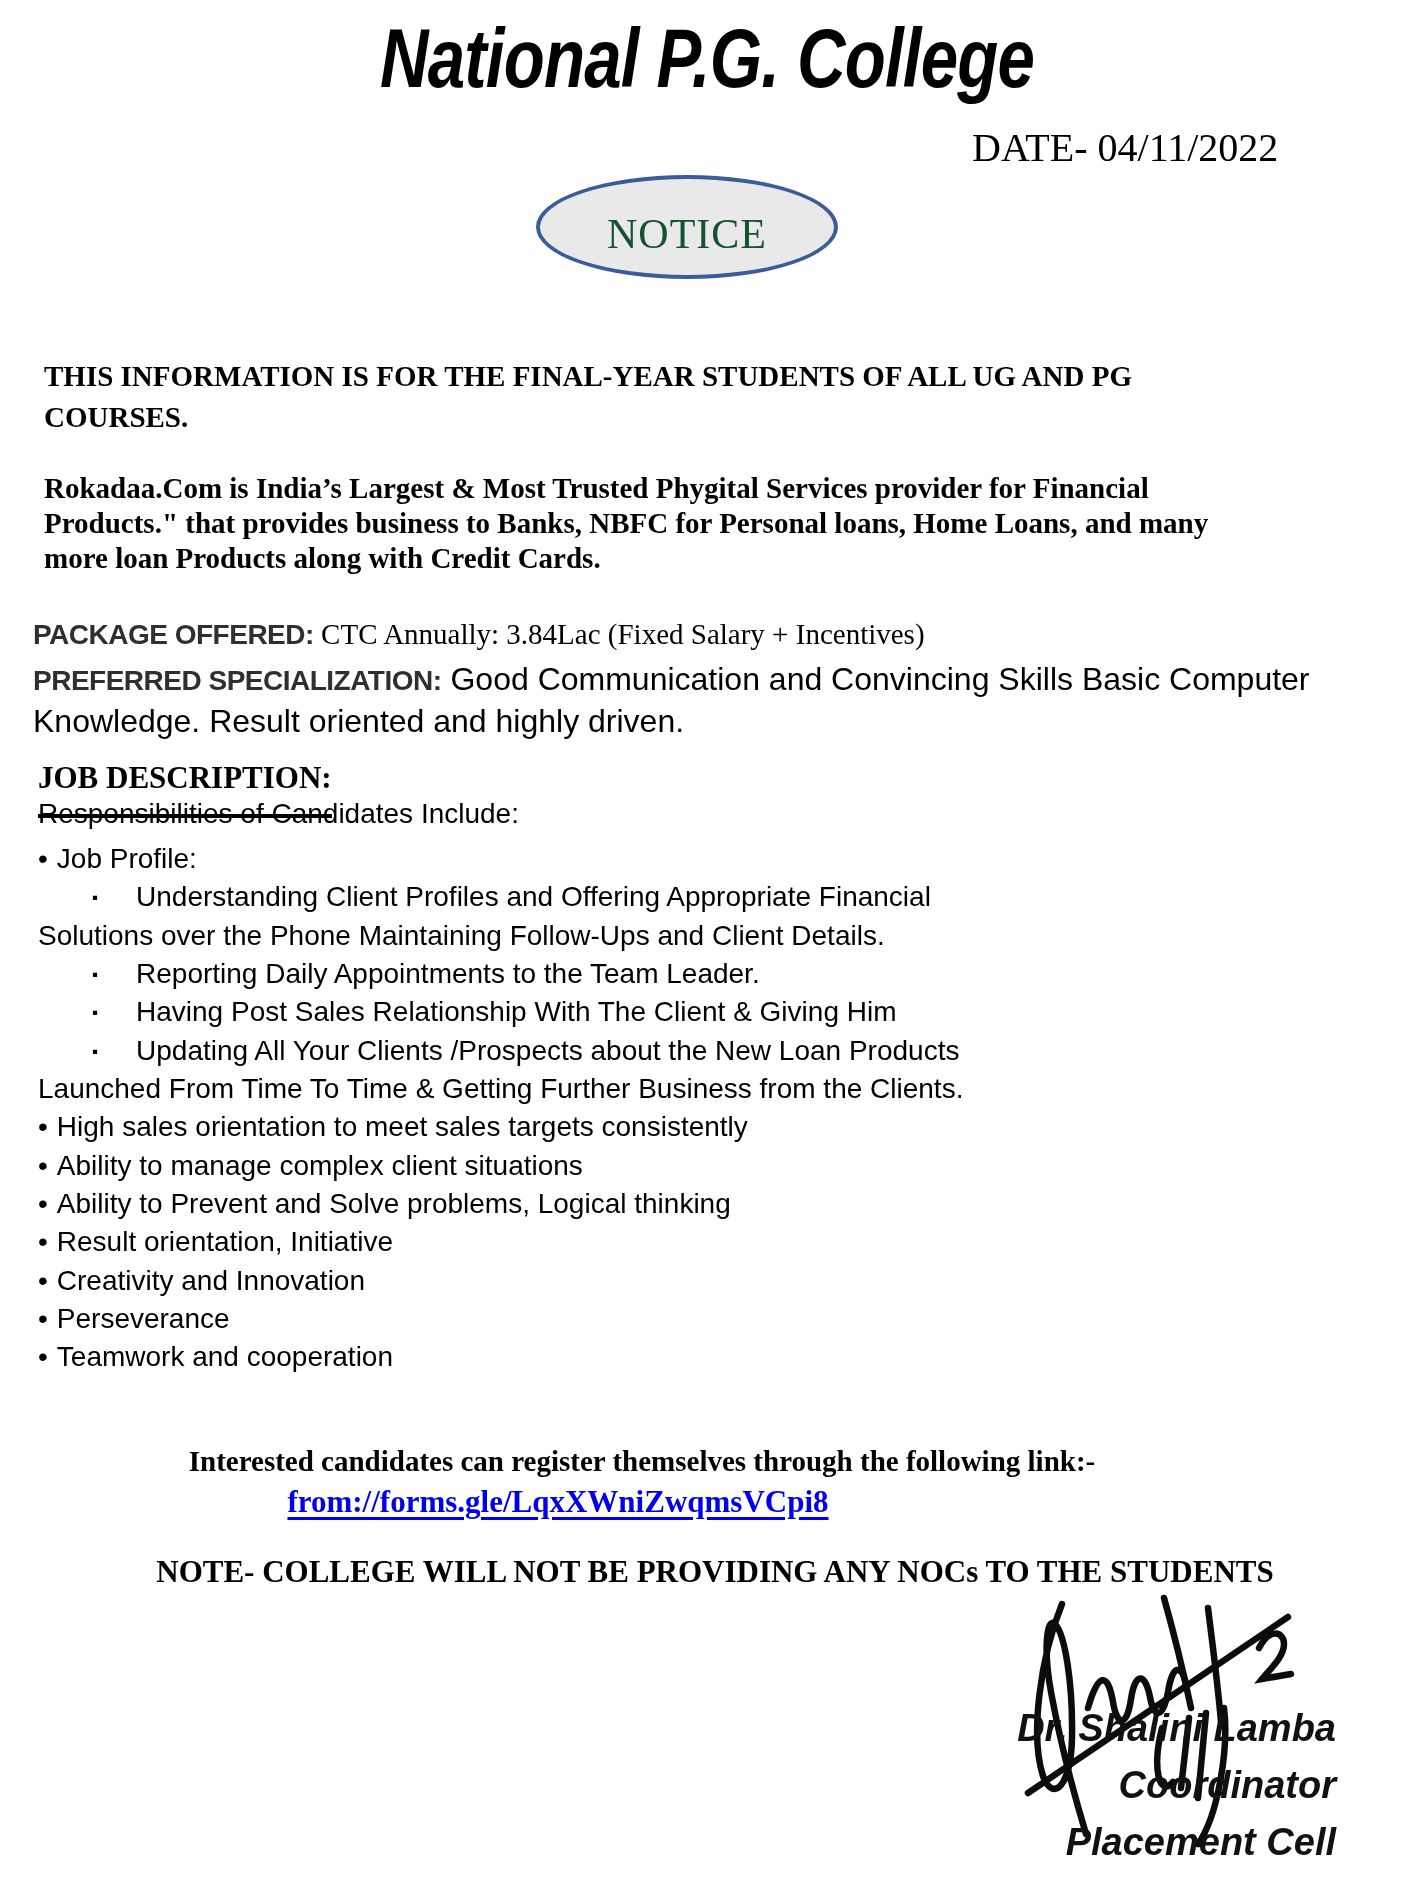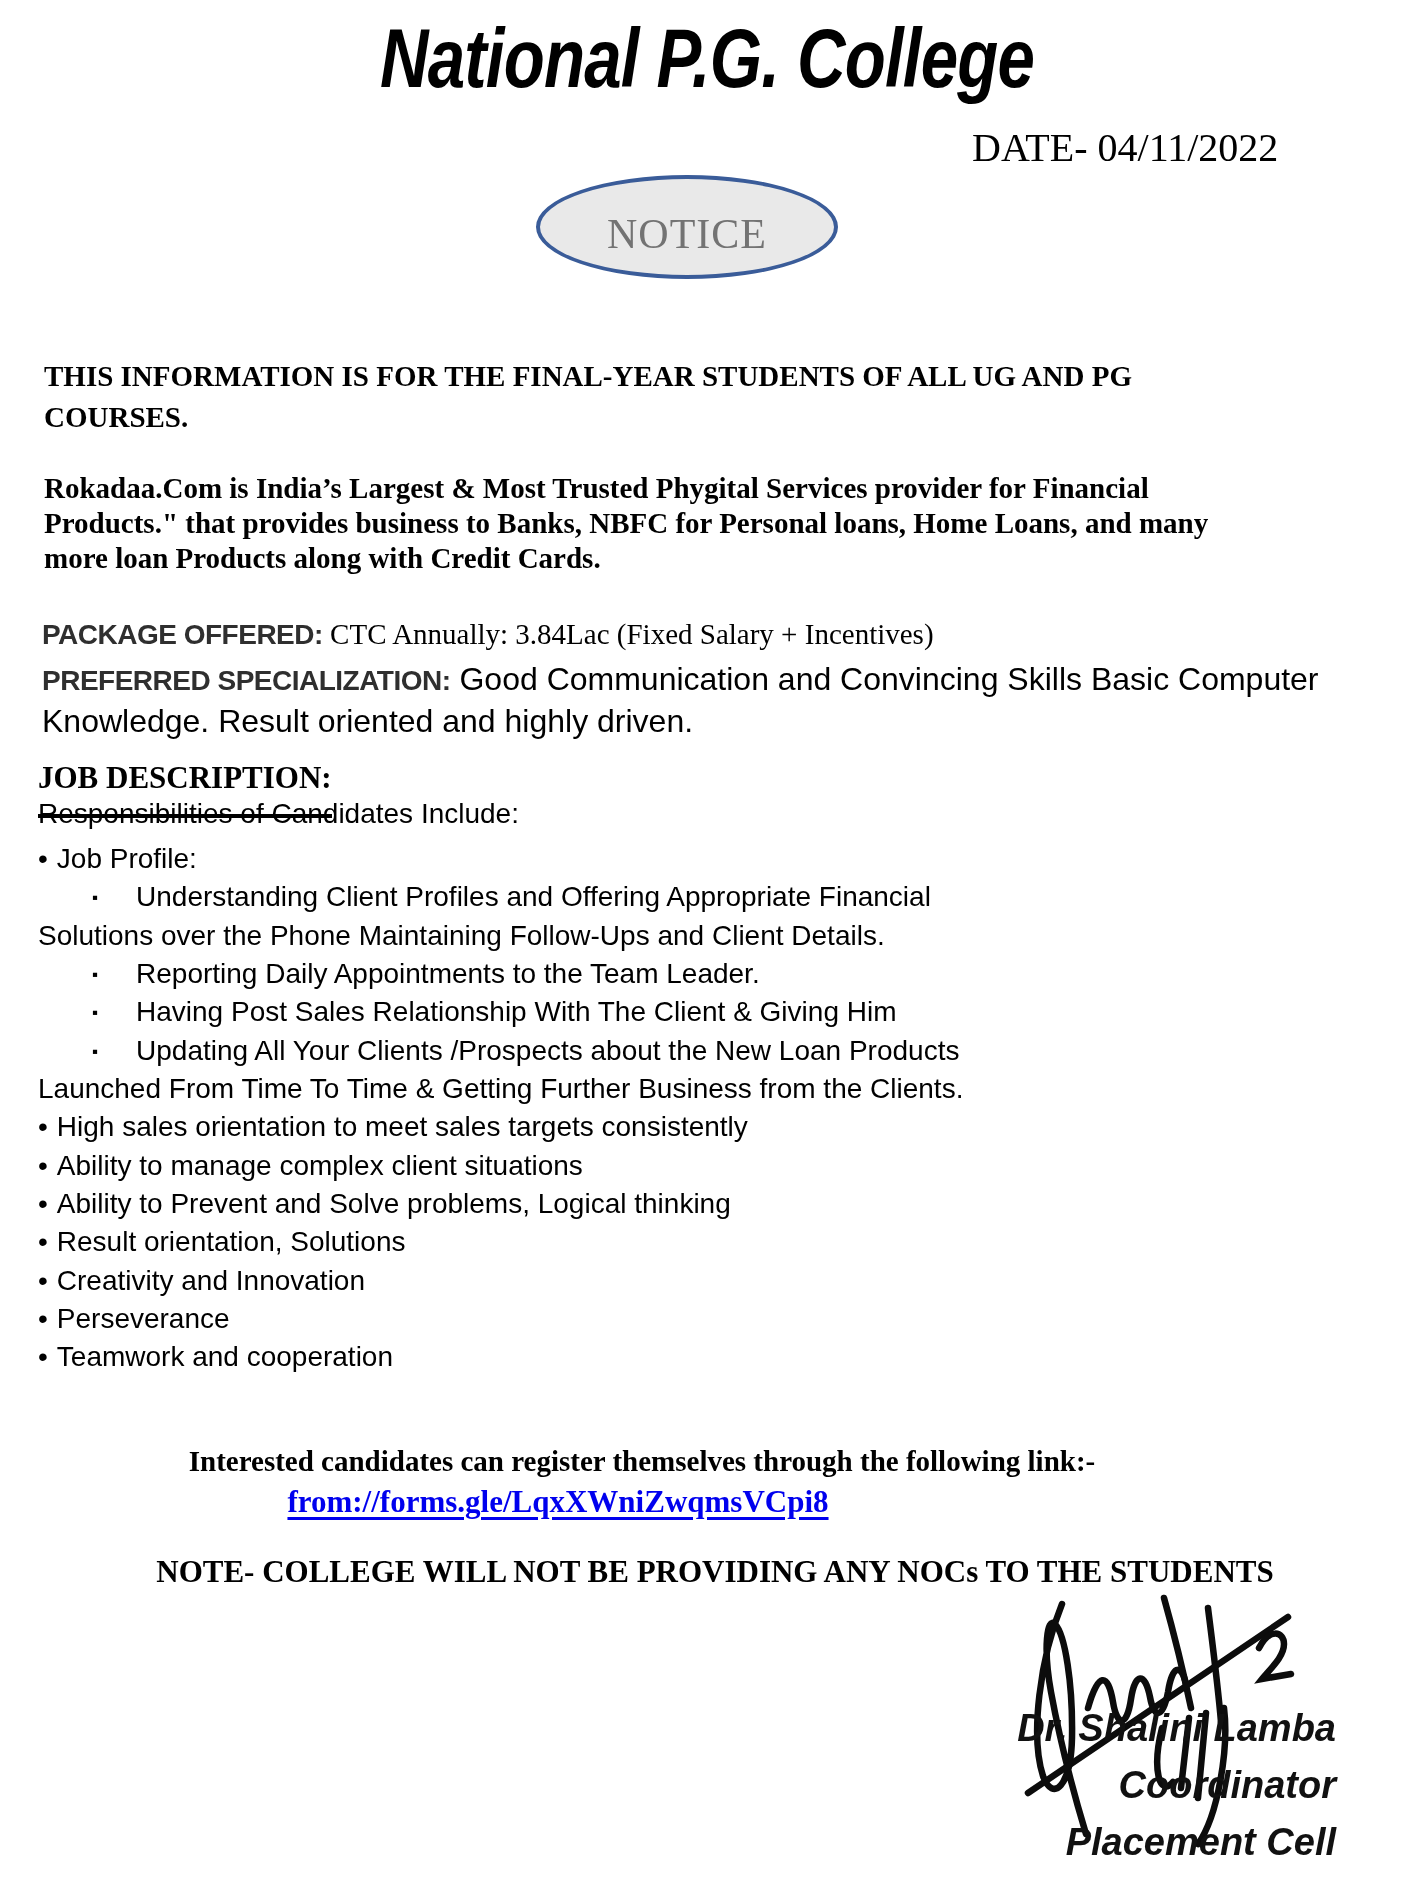--- a/index.html
+++ b/index.html
@@ -48,36 +48,36 @@
     background: #e9e9e9;
     border: 4px solid #3a5c99;
     border-radius: 50%;
     display: flex;
     align-items: center;
     justify-content: center;
   }
   .notice-ellipse .notice-text {
     font-family: "Liberation Serif", serif;
     font-size: 42px;
-    color: #737373;
+    color: #14532d;
     letter-spacing: 1px;
     padding-top: 14px;
   }
   .serif-para {
     position: absolute;
     left: 44px;
     width: 1340px;
     font-family: "Liberation Serif", serif;
     font-weight: bold;
     font-size: 29px;
     white-space: pre-line;
   }
   .intro-para { top: 356px; line-height: 41px; }
   .company-para { top: 471px; line-height: 35px; }
-  .spec-row { position: absolute; left: 42px; white-space: nowrap; }
+  .spec-row { position: absolute; left: 33px; white-space: nowrap; }
   .row-package { top: 618px; }
   .row-preferred { top: 661px; }
   .row-knowledge { top: 703px; }
   .label-sans {
     font-family: "Liberation Sans", sans-serif;
     font-weight: bold;
     font-size: 28px;
     color: #2f2f2f;
     letter-spacing: -0.5px;
   }
@@ -231,21 +231,21 @@
       <div class="job-line round">Job Profile:</div>
       <div class="job-line square">Understanding Client Profiles and Offering Appropriate Financial</div>
       <div class="job-line plain">Solutions over the Phone Maintaining Follow-Ups and Client Details.</div>
       <div class="job-line square">Reporting Daily Appointments to the Team Leader.</div>
       <div class="job-line square">Having Post Sales Relationship With The Client &amp; Giving Him</div>
       <div class="job-line square">Updating All Your Clients /Prospects about the New Loan Products</div>
       <div class="job-line plain">Launched From Time To Time &amp; Getting Further Business from the Clients.</div>
       <div class="job-line round">High sales orientation to meet sales targets consistently</div>
       <div class="job-line round">Ability to manage complex client situations</div>
       <div class="job-line round">Ability to Prevent and Solve problems, Logical thinking</div>
-      <div class="job-line round">Result orientation, Solutions</div>
+      <div class="job-line round">Result orientation, Initiative</div>
       <div class="job-line round">Creativity and Innovation</div>
       <div class="job-line round">Perseverance</div>
       <div class="job-line round">Teamwork and cooperation</div>
     </div>
 
   <div class="register-line">Interested candidates can register themselves through the following link:-</div>
 
   <div class="register-link-wrap">
     <a class="register-link">from://forms.gle/LqxXWniZwqmsVCpi8</a>
   </div>

